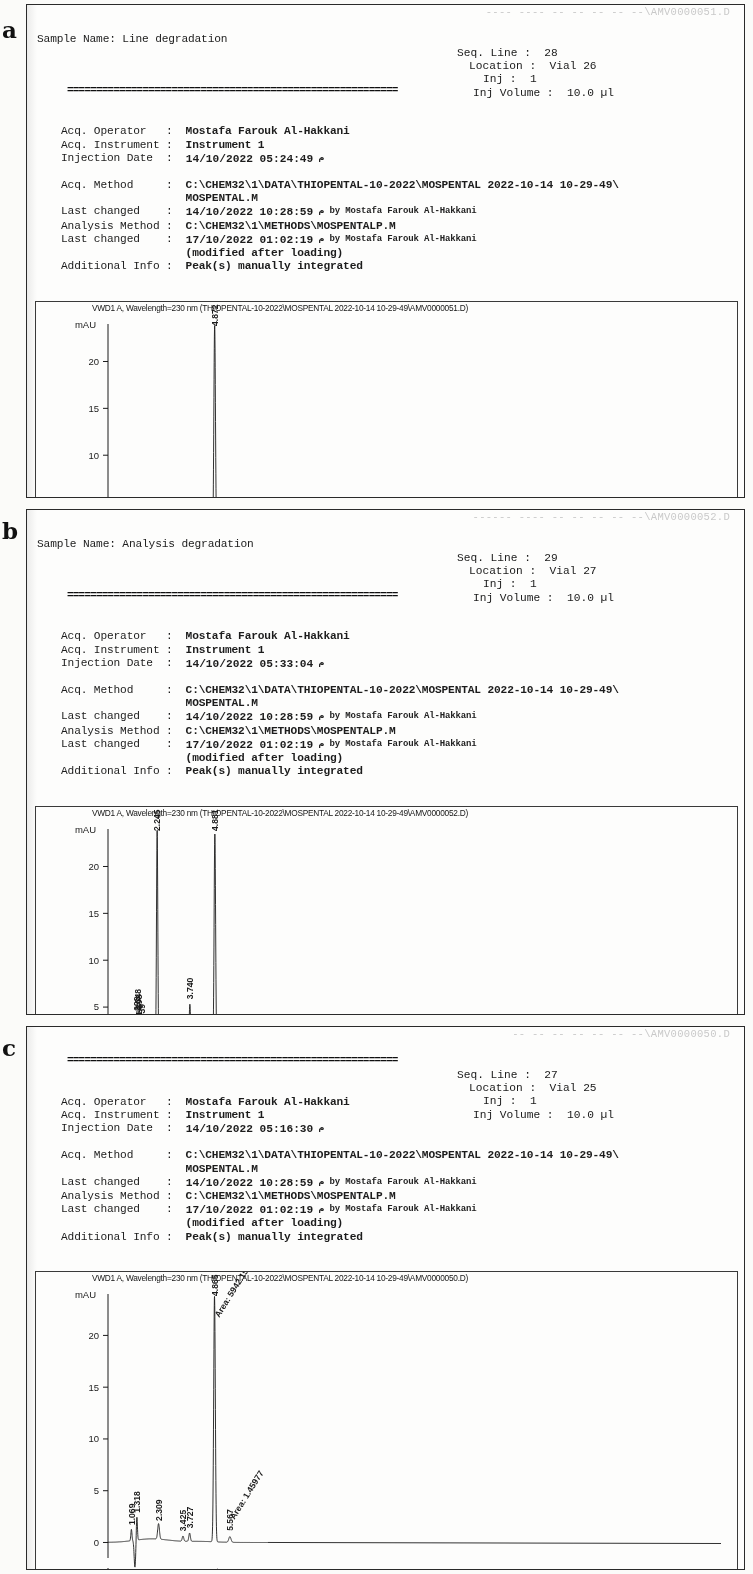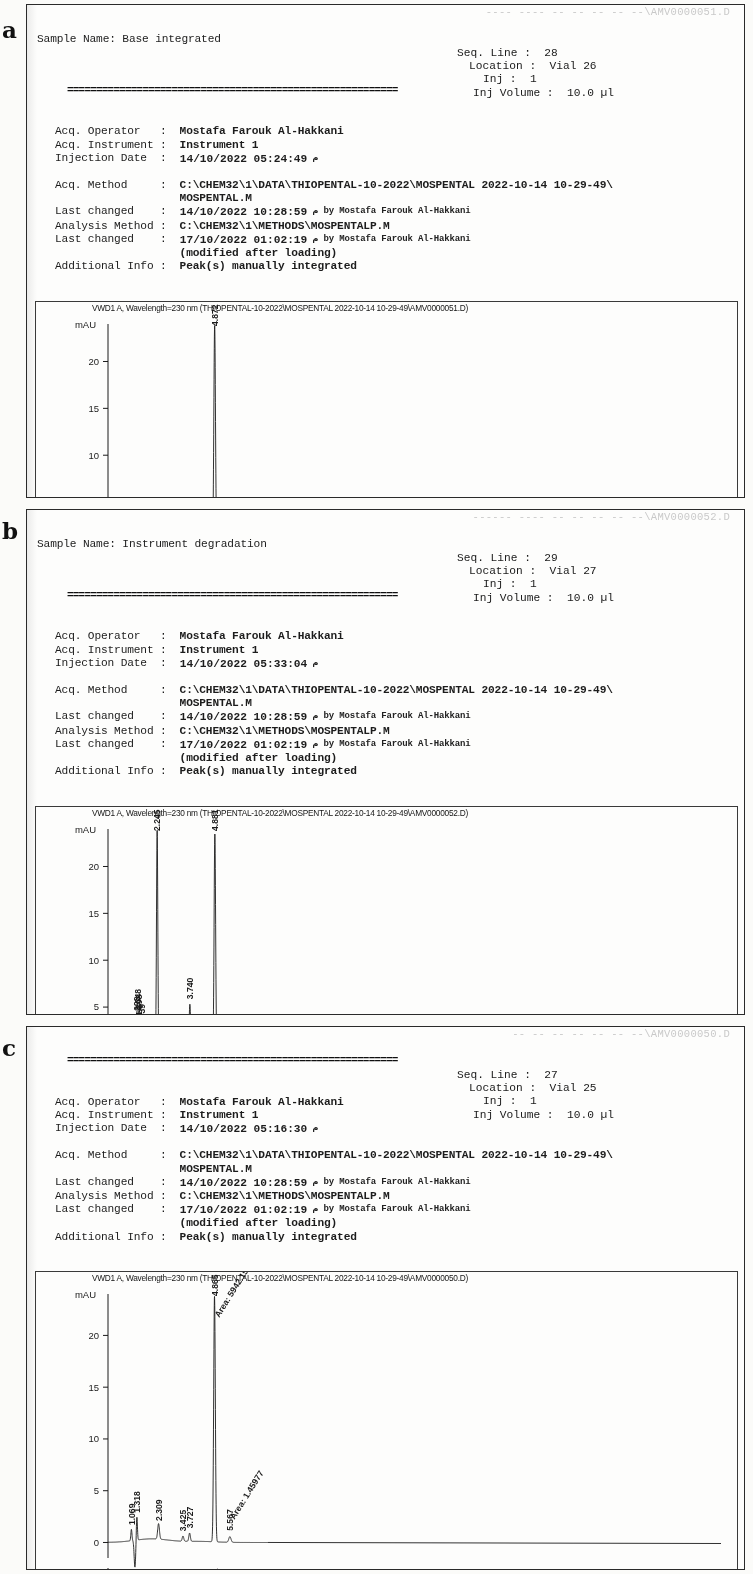--- a/index.html
+++ b/index.html
@@ -66,21 +66,21 @@
     color:#0f0f0f;
     font-weight:bold;
     margin:0 0 3px 30px;
     white-space:pre;
     overflow:hidden;
     height:11px;
   }
   .grid2{
     display:grid;
     grid-template-columns:118px 1fr;
-    margin-left:18px;
+    margin-left:24px;
   }
   .lbl{white-space:pre;}
   .val{white-space:pre;font-weight:bold;}
   .arabic{font-size:9px;vertical-align:2px;color:#222;}
 
   
   .chrom{
     position:relative;
     margin:1px 6px 4px 8px;
     border:1.2px solid #3a3a3a;
@@ -108,21 +108,21 @@
 </style>
 </head>
 <body>
 
 <div class="page">
 
   <div class="panel-letter" style="top:18px;">a</div>
   <div class="panel" style="top:4px;height:494px;">
     <div class="ghost-top">---- ---- -- -- -- -- --\AMV0000051.D</div>
     <div class="rpt">
-      <div class="sample-line"><span>Sample Name:</span> <span>Base integrated</span></div>
+      <div class="sample-line"><span>Sample Name:</span> <span>Line degradation</span></div>
       <div class="rule">=========================================================</div>
       <div class="body-a"><div class="grid2"><span class="lbl">Acq. Operator   :</span><span class="val"> Mostafa Farouk Al-Hakkani</span></div><div class="grid2"><span class="lbl">Acq. Instrument :</span><span class="val"> Instrument 1</span></div><div class="grid2"><span class="lbl">Injection Date  :</span><span class="val"> 14/10/2022 05:24:49<span class="arabic"> م</span></span></div><div class="grid2" style="margin-top: 13px;"><span class="lbl">Acq. Method     :</span><span class="val"> C:\CHEM32\1\DATA\THIOPENTAL-10-2022\MOSPENTAL 2022-10-14 10-29-49\</span></div><div class="grid2" style="margin-top: 0px;"><span class="lbl"></span><span class="val"> MOSPENTAL.M</span></div><div class="grid2"><span class="lbl">Last changed    :</span><span class="val"> 14/10/2022 10:28:59<span class="arabic"> م by Mostafa Farouk Al-Hakkani</span></span></div><div class="grid2"><span class="lbl">Analysis Method :</span><span class="val"> C:\CHEM32\1\METHODS\MOSPENTALP.M</span></div><div class="grid2"><span class="lbl">Last changed    :</span><span class="val"> 17/10/2022 01:02:19<span class="arabic"> م by Mostafa Farouk Al-Hakkani</span></span></div><div class="grid2" style="margin-top: 0px;"><span class="lbl"></span><span class="val"> (modified after loading)</span></div><div class="grid2"><span class="lbl">Additional Info :</span><span class="val"> Peak(s) manually integrated</span></div></div>
     </div>
     <div class="meta-a" style="position: absolute; left: 430px; top: 42px; font-size: 11.2px; line-height: 13.2px; font-family: &quot;Liberation Mono&quot;, monospace; white-space: pre;"><div style="padding-left: 0px;"><span>Seq. Line :  </span><span>28</span></div><div style="padding-left: 12px;"><span>Location :  </span><span>Vial 26</span></div><div style="padding-left: 26px;"><span>Inj :  </span><span>1</span></div><div style="padding-left: 16px;"><span>Inj Volume :  </span><span>10.0 µl</span></div></div>
     <div class="chrom" style="height:305px;">
       <div class="chrom-title">VWD1 A, Wavelength=230 nm (THIOPENTAL-10-2022\MOSPENTAL 2022-10-14 10-29-49\AMV0000051.D)</div>
       <div class="plot"><svg width="701" height="303" viewBox="0 0 701 303">
             <path d="M 72 22 L 72 261" stroke="#1b1b1b" fill="none" stroke-width="1"></path>
             <path d="M 67 246.94117647058823 L 72 246.94117647058823" stroke="#1b1b1b" stroke-width="1"></path>
             <text x="63" y="250.34117647058824" text-anchor="end" font-family="&quot;Liberation Sans&quot;, sans-serif" font-size="9.5" fill="#1b1b1b">0</text>
@@ -196,21 +196,21 @@
             </g>
           </svg></div>
     </div>
     <div class="edge-shadow" style="left:0;"></div>
   </div>
 
   <div class="panel-letter" style="top:519px;">b</div>
   <div class="panel" style="top:509px;height:506px;">
     <div class="ghost-top">------ ---- -- -- -- -- --\AMV0000052.D</div>
     <div class="rpt">
-      <div class="sample-line"><span>Sample Name:</span> <span>Instrument degradation</span></div>
+      <div class="sample-line"><span>Sample Name:</span> <span>Analysis degradation</span></div>
       <div class="rule">=========================================================</div>
       <div class="body-b"><div class="grid2"><span class="lbl">Acq. Operator   :</span><span class="val"> Mostafa Farouk Al-Hakkani</span></div><div class="grid2"><span class="lbl">Acq. Instrument :</span><span class="val"> Instrument 1</span></div><div class="grid2"><span class="lbl">Injection Date  :</span><span class="val"> 14/10/2022 05:33:04<span class="arabic"> م</span></span></div><div class="grid2" style="margin-top: 13px;"><span class="lbl">Acq. Method     :</span><span class="val"> C:\CHEM32\1\DATA\THIOPENTAL-10-2022\MOSPENTAL 2022-10-14 10-29-49\</span></div><div class="grid2" style="margin-top: 0px;"><span class="lbl"></span><span class="val"> MOSPENTAL.M</span></div><div class="grid2"><span class="lbl">Last changed    :</span><span class="val"> 14/10/2022 10:28:59<span class="arabic"> م by Mostafa Farouk Al-Hakkani</span></span></div><div class="grid2"><span class="lbl">Analysis Method :</span><span class="val"> C:\CHEM32\1\METHODS\MOSPENTALP.M</span></div><div class="grid2"><span class="lbl">Last changed    :</span><span class="val"> 17/10/2022 01:02:19<span class="arabic"> م by Mostafa Farouk Al-Hakkani</span></span></div><div class="grid2" style="margin-top: 0px;"><span class="lbl"></span><span class="val"> (modified after loading)</span></div><div class="grid2"><span class="lbl">Additional Info :</span><span class="val"> Peak(s) manually integrated</span></div></div>
     </div>
     <div class="meta-b" style="position: absolute; left: 430px; top: 42px; font-size: 11.2px; line-height: 13.2px; font-family: &quot;Liberation Mono&quot;, monospace; white-space: pre;"><div style="padding-left: 0px;"><span>Seq. Line :  </span><span>29</span></div><div style="padding-left: 12px;"><span>Location :  </span><span>Vial 27</span></div><div style="padding-left: 26px;"><span>Inj :  </span><span>1</span></div><div style="padding-left: 16px;"><span>Inj Volume :  </span><span>10.0 µl</span></div></div>
     <div class="chrom" style="height:305px;">
       <div class="chrom-title">VWD1 A, Wavelength=230 nm (THIOPENTAL-10-2022\MOSPENTAL 2022-10-14 10-29-49\AMV0000052.D)</div>
       <div class="plot"><svg width="701" height="303" viewBox="0 0 701 303">
             <path d="M 72 22 L 72 261" stroke="#1b1b1b" fill="none" stroke-width="1"></path>
             <path d="M 67 246.94117647058823 L 72 246.94117647058823" stroke="#1b1b1b" stroke-width="1"></path>
             <text x="63" y="250.34117647058824" text-anchor="end" font-family="&quot;Liberation Sans&quot;, sans-serif" font-size="9.5" fill="#1b1b1b">0</text>

